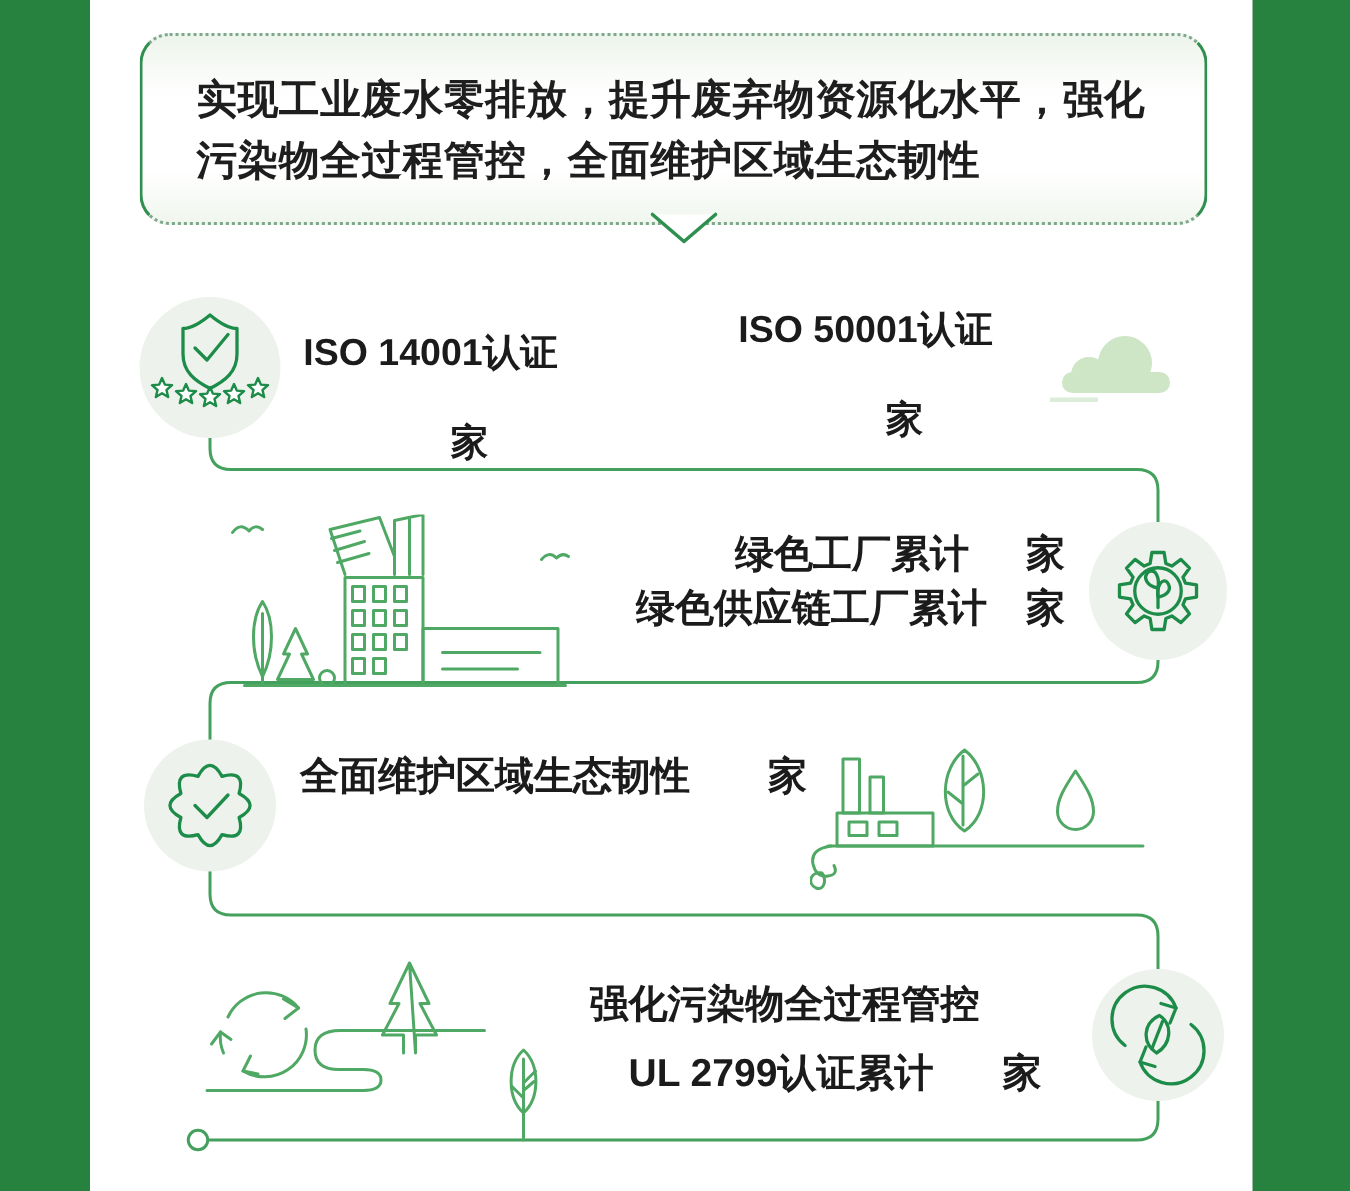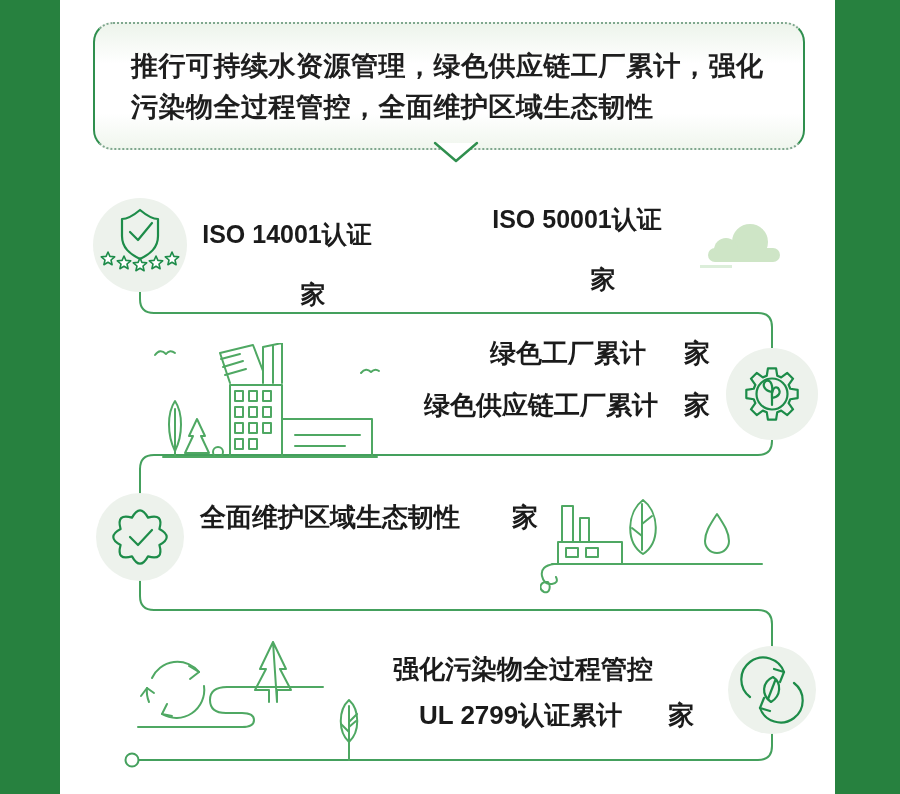--- a/index.html
+++ b/index.html
@@ -55,21 +55,21 @@
 
 <svg class="layer" width="900" height="794" viewBox="0 0 900 794">
   <defs>
     <path id="star" d="M0,-7 L1.9,-2.6 L6.7,-2.2 L3,1 L4.1,5.7 L0,3.2 L-4.1,5.7 L-3,1 L-6.7,-2.2 L-1.9,-2.6 Z"></path>
   </defs>
   <path d="M140 292 L140 299 Q140 313 154 313 L758 313 Q772 313 772 327 L772 441 Q772 455 758 455 L154 455 Q140 455 140 469 L140 596 Q140 610 154 610 L758 610 Q772 610 772 624 L772 746 Q772 760 758 760 L139 760" fill="none" stroke="#44A05D" stroke-width="2"></path>
   <circle cx="132" cy="760" r="6.5" fill="#ffffff" stroke="#44A05D" stroke-width="2"></circle>
 </svg>
 
 <div class="banner">
-  <div class="banner-text">推行可持续水资源管理，绿色供应链工厂累计，强化污染物全过程管控，全面维护区域生态韧性</div>
+  <div class="banner-text">实现工业废水零排放，提升废弃物资源化水平，强化污染物全过程管控，全面维护区域生态韧性</div>
 </div>
 <svg class="banner-chevron" width="48" height="26" viewBox="0 0 48 26">
   <polyline points="3,3 24,21 45,3" fill="#ffffff" stroke="#2F8F4E" stroke-width="2.4" stroke-linecap="round" stroke-linejoin="round"></polyline>
 </svg>
 
 <div class="halo" style="left:93px;top:198px;width:94px;height:94px;">
   <svg width="94" height="94" viewBox="0 0 94 94">
     <g fill="none" stroke="#1D8C49" stroke-width="2.2" stroke-linecap="round" stroke-linejoin="round">
       <path d="M29,21 C35,21 41,17 47,12 C53,17 59,21 65,21 L65,38 C65,50 57,56 47,61 C37,56 29,50 29,38 Z"></path>
       <path d="M37,34 L45,42 L59,25"></path>
@@ -124,23 +124,23 @@
       <rect x="104" y="80" width="8" height="10"></rect>
       <rect x="118" y="80" width="8" height="10"></rect>
     <rect x="90" y="96" width="8" height="10"></rect>
       <rect x="104" y="96" width="8" height="10"></rect>
     <rect x="137" y="76" width="90" height="38"></rect>
     <path d="M150,92 L215,92 M150,103 L200,103"></path>
     <path d="M18,114 L232,114"></path>
   </g>
 </svg>
 
-<div class="stat right-align" style="left:350px;top:336px;width:360px;">
+<div class="stat right-align" style="left:350px;top:352px;width:360px;">
   <div class="line"><span>绿色工厂累计</span><span class="num-gap" style="width:38px"></span><span>家</span></div>
-  <div class="line" style="margin-top:17px;text-align:right;"><span>绿色供应链工厂累计</span><span class="num-gap" style="width:26px"></span><span>家</span></div>
+  <div class="line" style="margin-top:1px;text-align:right;"><span>绿色供应链工厂累计</span><span class="num-gap" style="width:26px"></span><span>家</span></div>
 </div>
 
 <div class="halo" style="left:726px;top:348px;width:92px;height:92px;">
   <svg width="92" height="92" viewBox="-46 -46 92 92">
     <g fill="none" stroke="#1D8C49" stroke-width="2.2" stroke-linecap="round" stroke-linejoin="round">
       <path d="M18.27,-5.24 L25.68,-4.07 L25.68,4.07 L18.27,5.24 L16.62,9.21 L21.03,15.28 L15.28,21.03 L9.21,16.62 L5.24,18.27 L4.07,25.68 L-4.07,25.68 L-5.24,18.27 L-9.21,16.62 L-15.28,21.03 L-21.03,15.28 L-16.62,9.21 L-18.27,5.24 L-25.68,4.07 L-25.68,-4.07 L-18.27,-5.24 L-16.62,-9.21 L-21.03,-15.28 L-15.28,-21.03 L-9.21,-16.62 L-5.24,-18.27 L-4.07,-25.68 L4.07,-25.68 L5.24,-18.27 L9.21,-16.62 L15.28,-21.03 L21.03,-15.28 L16.62,-9.21 Z"></path>
       <circle cx="0" cy="0" r="15.5"></circle>
       <path d="M0,11 L0,-2"></path>
       <path d="M0,-2 C-7,-3 -11,-9 -6,-13 C-1,-15 1,-8 0,-2 Z"></path>
       <path d="M0,4 C6,3 10,-1 6,-6 C2,-9 -1,-2 0,4 Z"></path>

